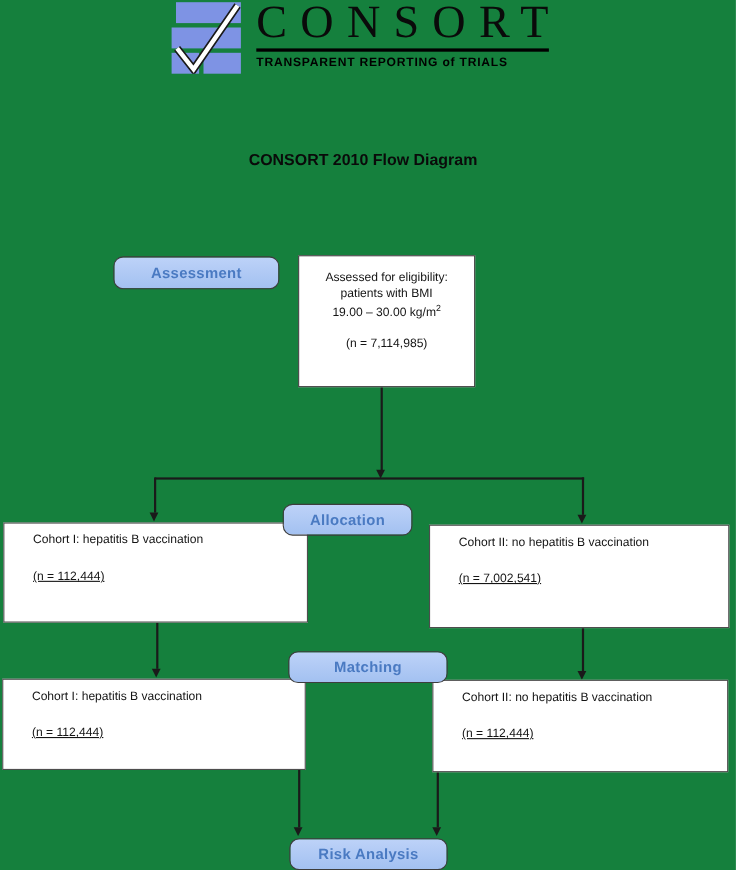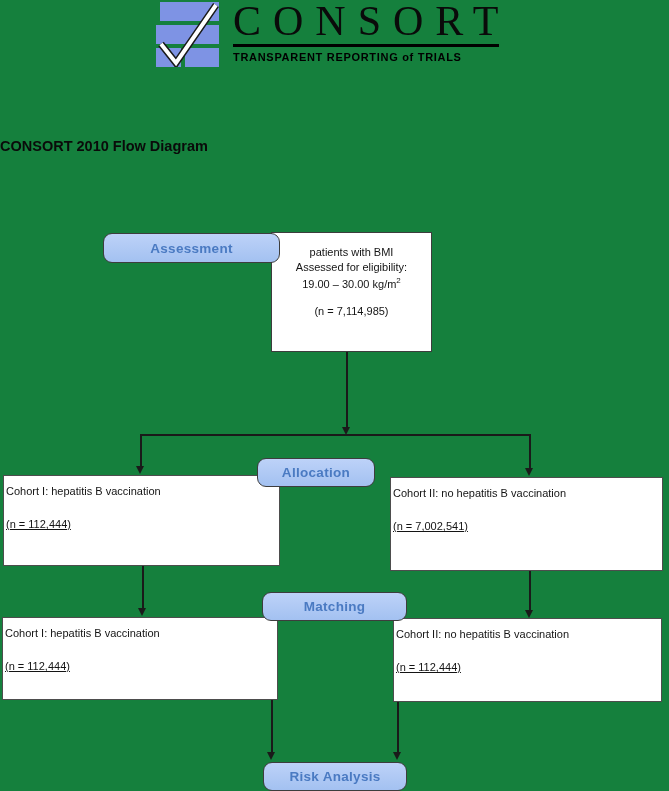--- a/index.html
+++ b/index.html
@@ -16,41 +16,41 @@
   .check-svg{position:absolute;left:0;top:0;width:63px;height:65px;}
 
   .logo-text{position:absolute;left:233px;top:0;width:266px;}
   .brand{font-family:"Liberation Serif", serif;font-size:42px;line-height:1;
          letter-spacing:12px;color:#0a0a0a;border-bottom:3px solid #000;
          padding-bottom:2px;white-space:nowrap;}
   .tagline{margin-top:4px;font-size:11px;font-weight:bold;letter-spacing:0.7px;
            color:#000;white-space:nowrap;}
 
   
-  .page-title{position:absolute;left:0;top:138px;width:660px;
+  .page-title{position:absolute;left:0;top:138px;width:660px;text-align:center;
               font-size:14.5px;font-weight:bold;color:#0a0a0a;}
 
   
   .pill{position:absolute;background:linear-gradient(#bdd2f8,#a3c1f1);
         border:1.6px solid #3d3d3d;border-radius:9px;box-sizing:border-box;
         display:flex;align-items:center;justify-content:center;
         font-size:13.5px;font-weight:bold;color:#4a7ac2;letter-spacing:.3px;z-index:5;}
-  .pill-assessment{left:103px;top:233px;width:177px;height:30px;}
+  .pill-assessment{left:103px;top:233px;width:151px;height:30px;}
   .pill-allocation{left:257px;top:458px;width:118px;height:29px;}
   .pill-matching{left:262px;top:592px;width:145px;height:29px;}
   .pill-risk{left:263px;top:762px;width:144px;height:29px;}
 
   
   .box{position:absolute;background:#fff;border:1.5px solid #4d4d4d;
        box-sizing:border-box;font-size:11px;color:#141414;z-index:2;}
   .box-eligibility{left:271px;top:232px;width:161px;height:120px;border-color:#3d3d3d;
                    text-align:center;padding-top:12px;line-height:14.5px;}
   .box-eligibility .n-line{margin-top:13px;}
   .box-eligibility sup{font-size:8px;}
-  .cohort{padding:9px 8px 0 2px;line-height:13px;}
+  .cohort{padding:9px 8px 0 26px;line-height:13px;}
   .cohort .n-line{margin-top:20px;text-decoration:underline;}
   .box-alloc-left{left:3px;top:475px;width:277px;height:91px;}
   .box-alloc-right{left:390px;top:477px;width:273px;height:94px;}
   .box-match-left{left:2px;top:617px;width:276px;height:83px;}
   .box-match-right{left:393px;top:618px;width:269px;height:84px;}
 
   
   .line{position:absolute;background:#1a1a1a;z-index:1;}
   .vline{width:1.5px;}
   .hline{height:1.5px;}
@@ -88,22 +88,22 @@
     <span>Allocation</span>
   </div>
   <div class="pill pill-risk">
     <span>Risk Analysis</span>
   </div>
   <div class="pill pill-matching">
     <span>Matching</span>
   </div>
 
   <div class="box box-eligibility">
+    <div>Assessed for eligibility:</div>
     <div>patients with BMI</div>
-    <div>Assessed for eligibility:</div>
     <div><span>19.00 – 30.00 kg/m</span><sup>2</sup></div>
     <div class="n-line">(n = 7,114,985)</div>
   </div>
 
   <div class="box cohort box-alloc-left">
     <div>Cohort I: hepatitis B vaccination</div>
     <div class="n-line">(n = 112,444)</div>
   </div>
   <div class="box cohort box-alloc-right">
     <div>Cohort II: no hepatitis B vaccination</div>

